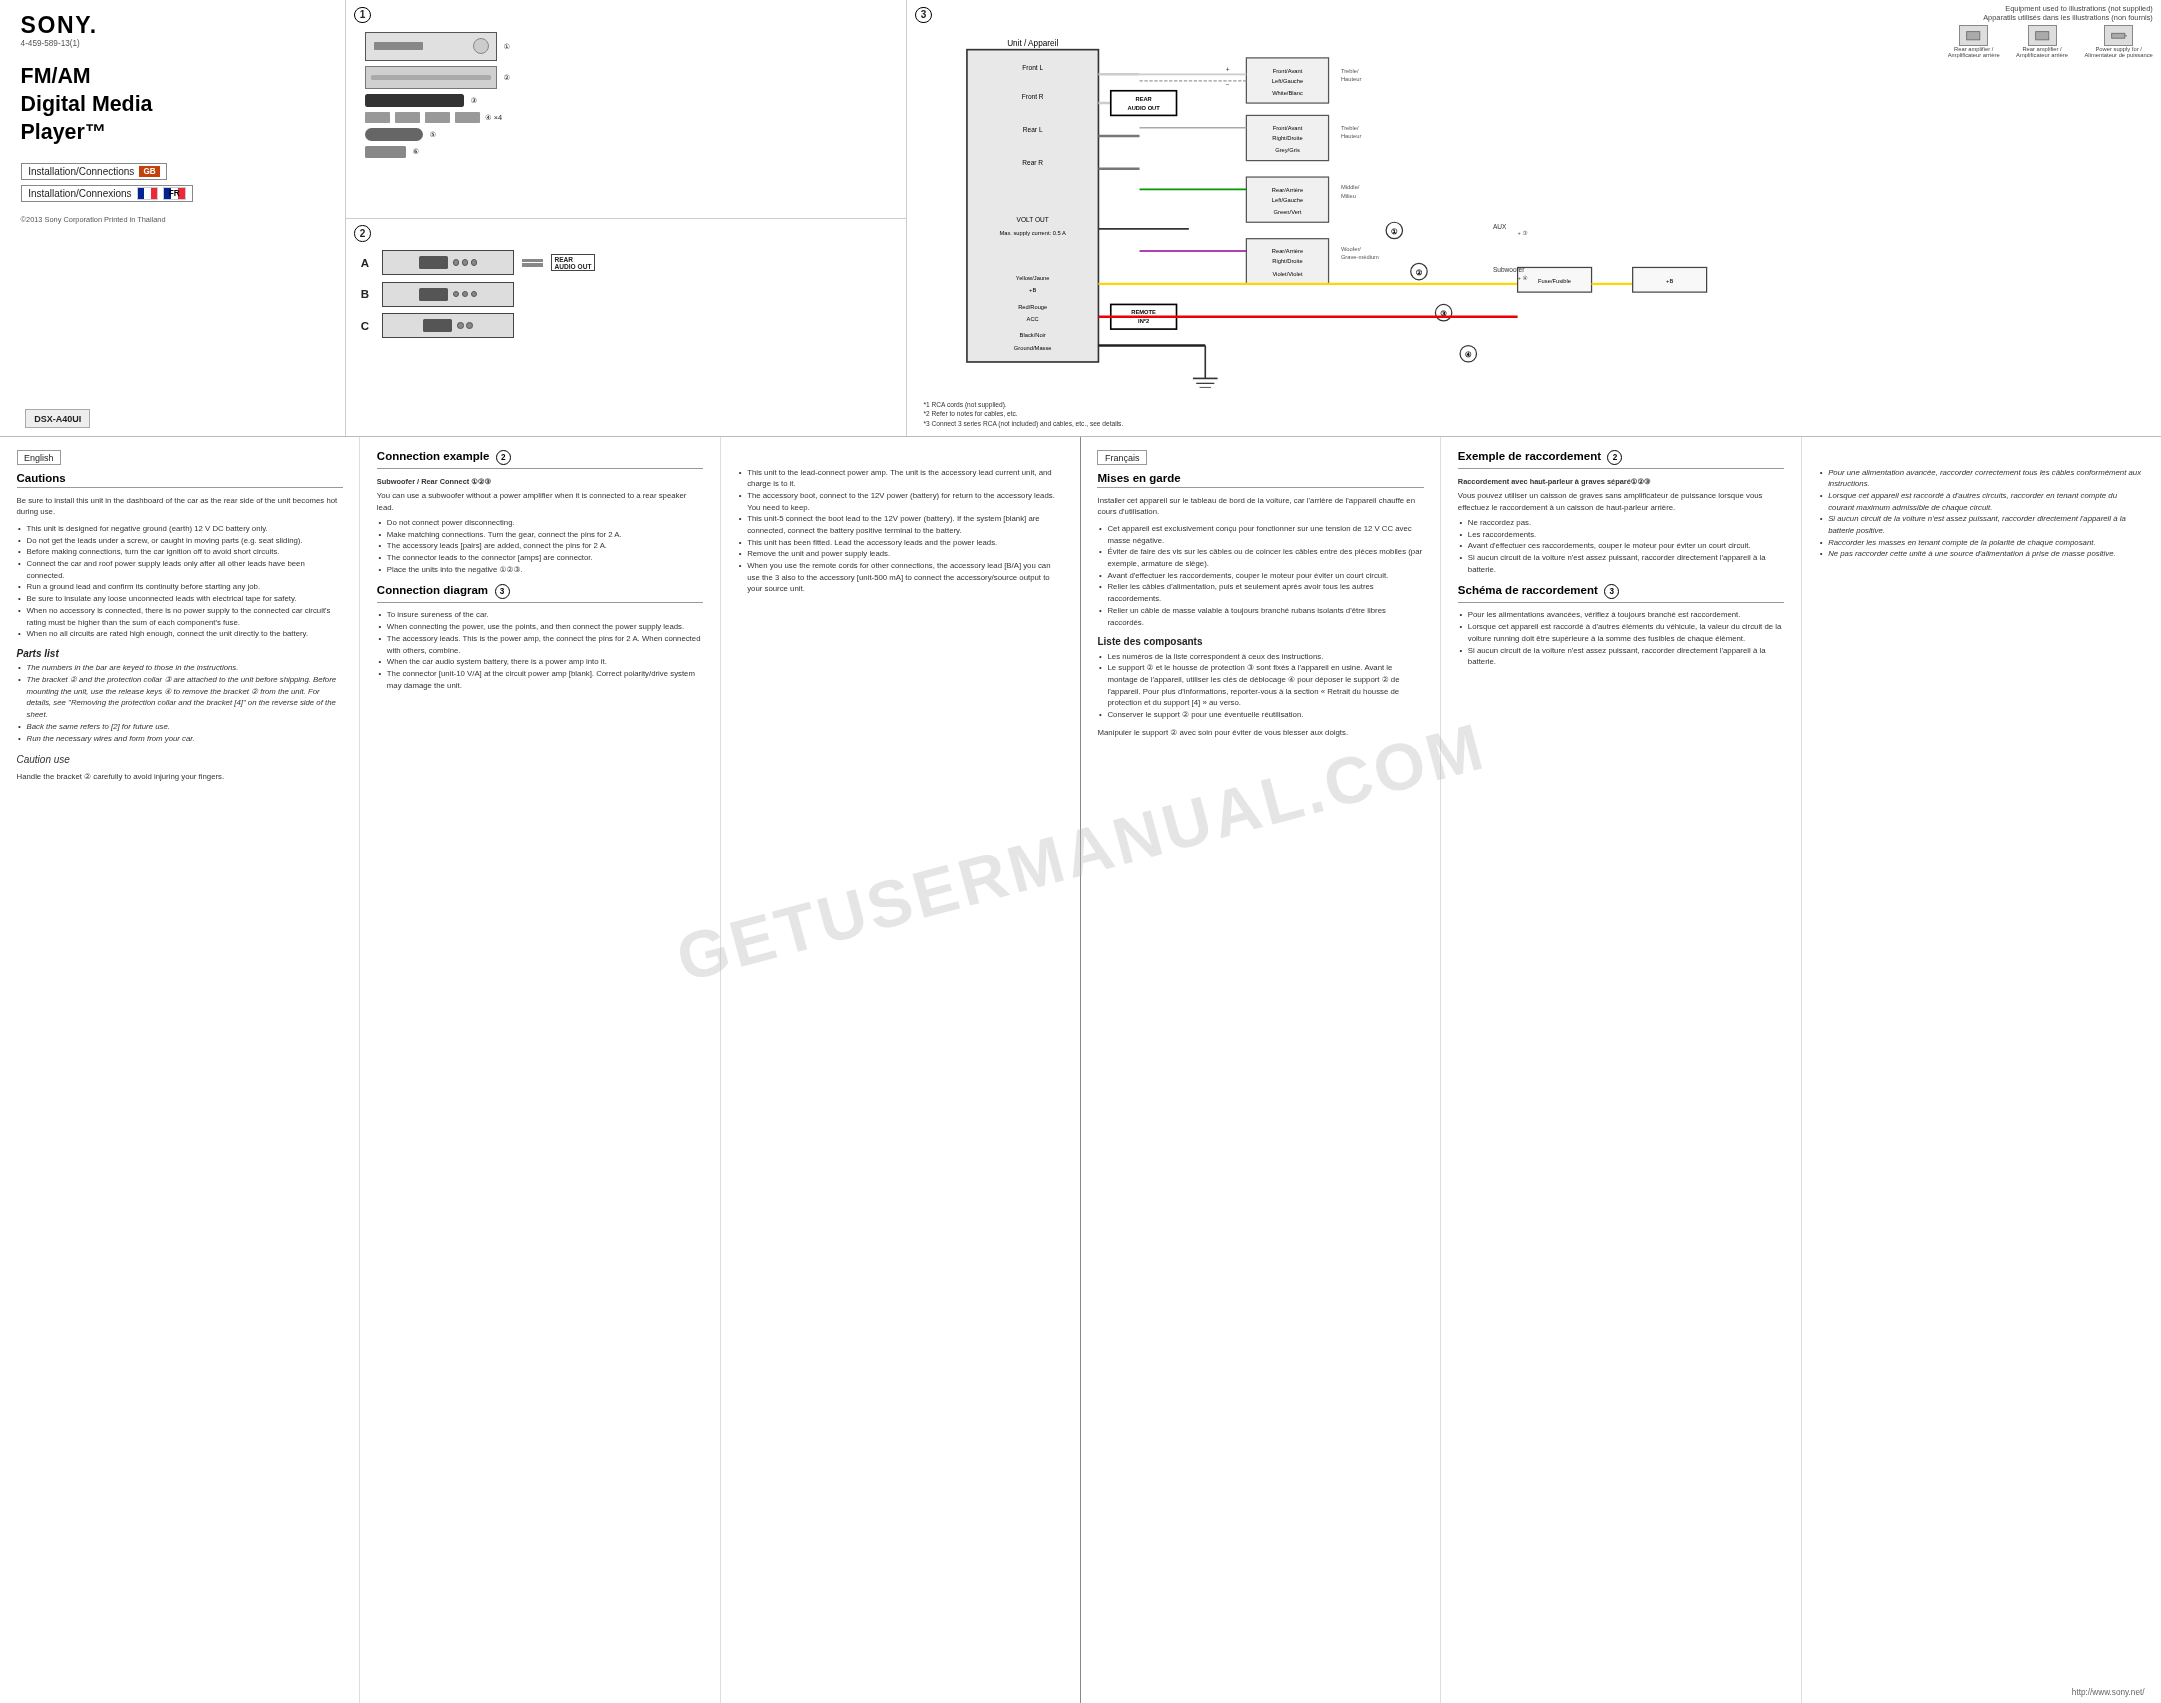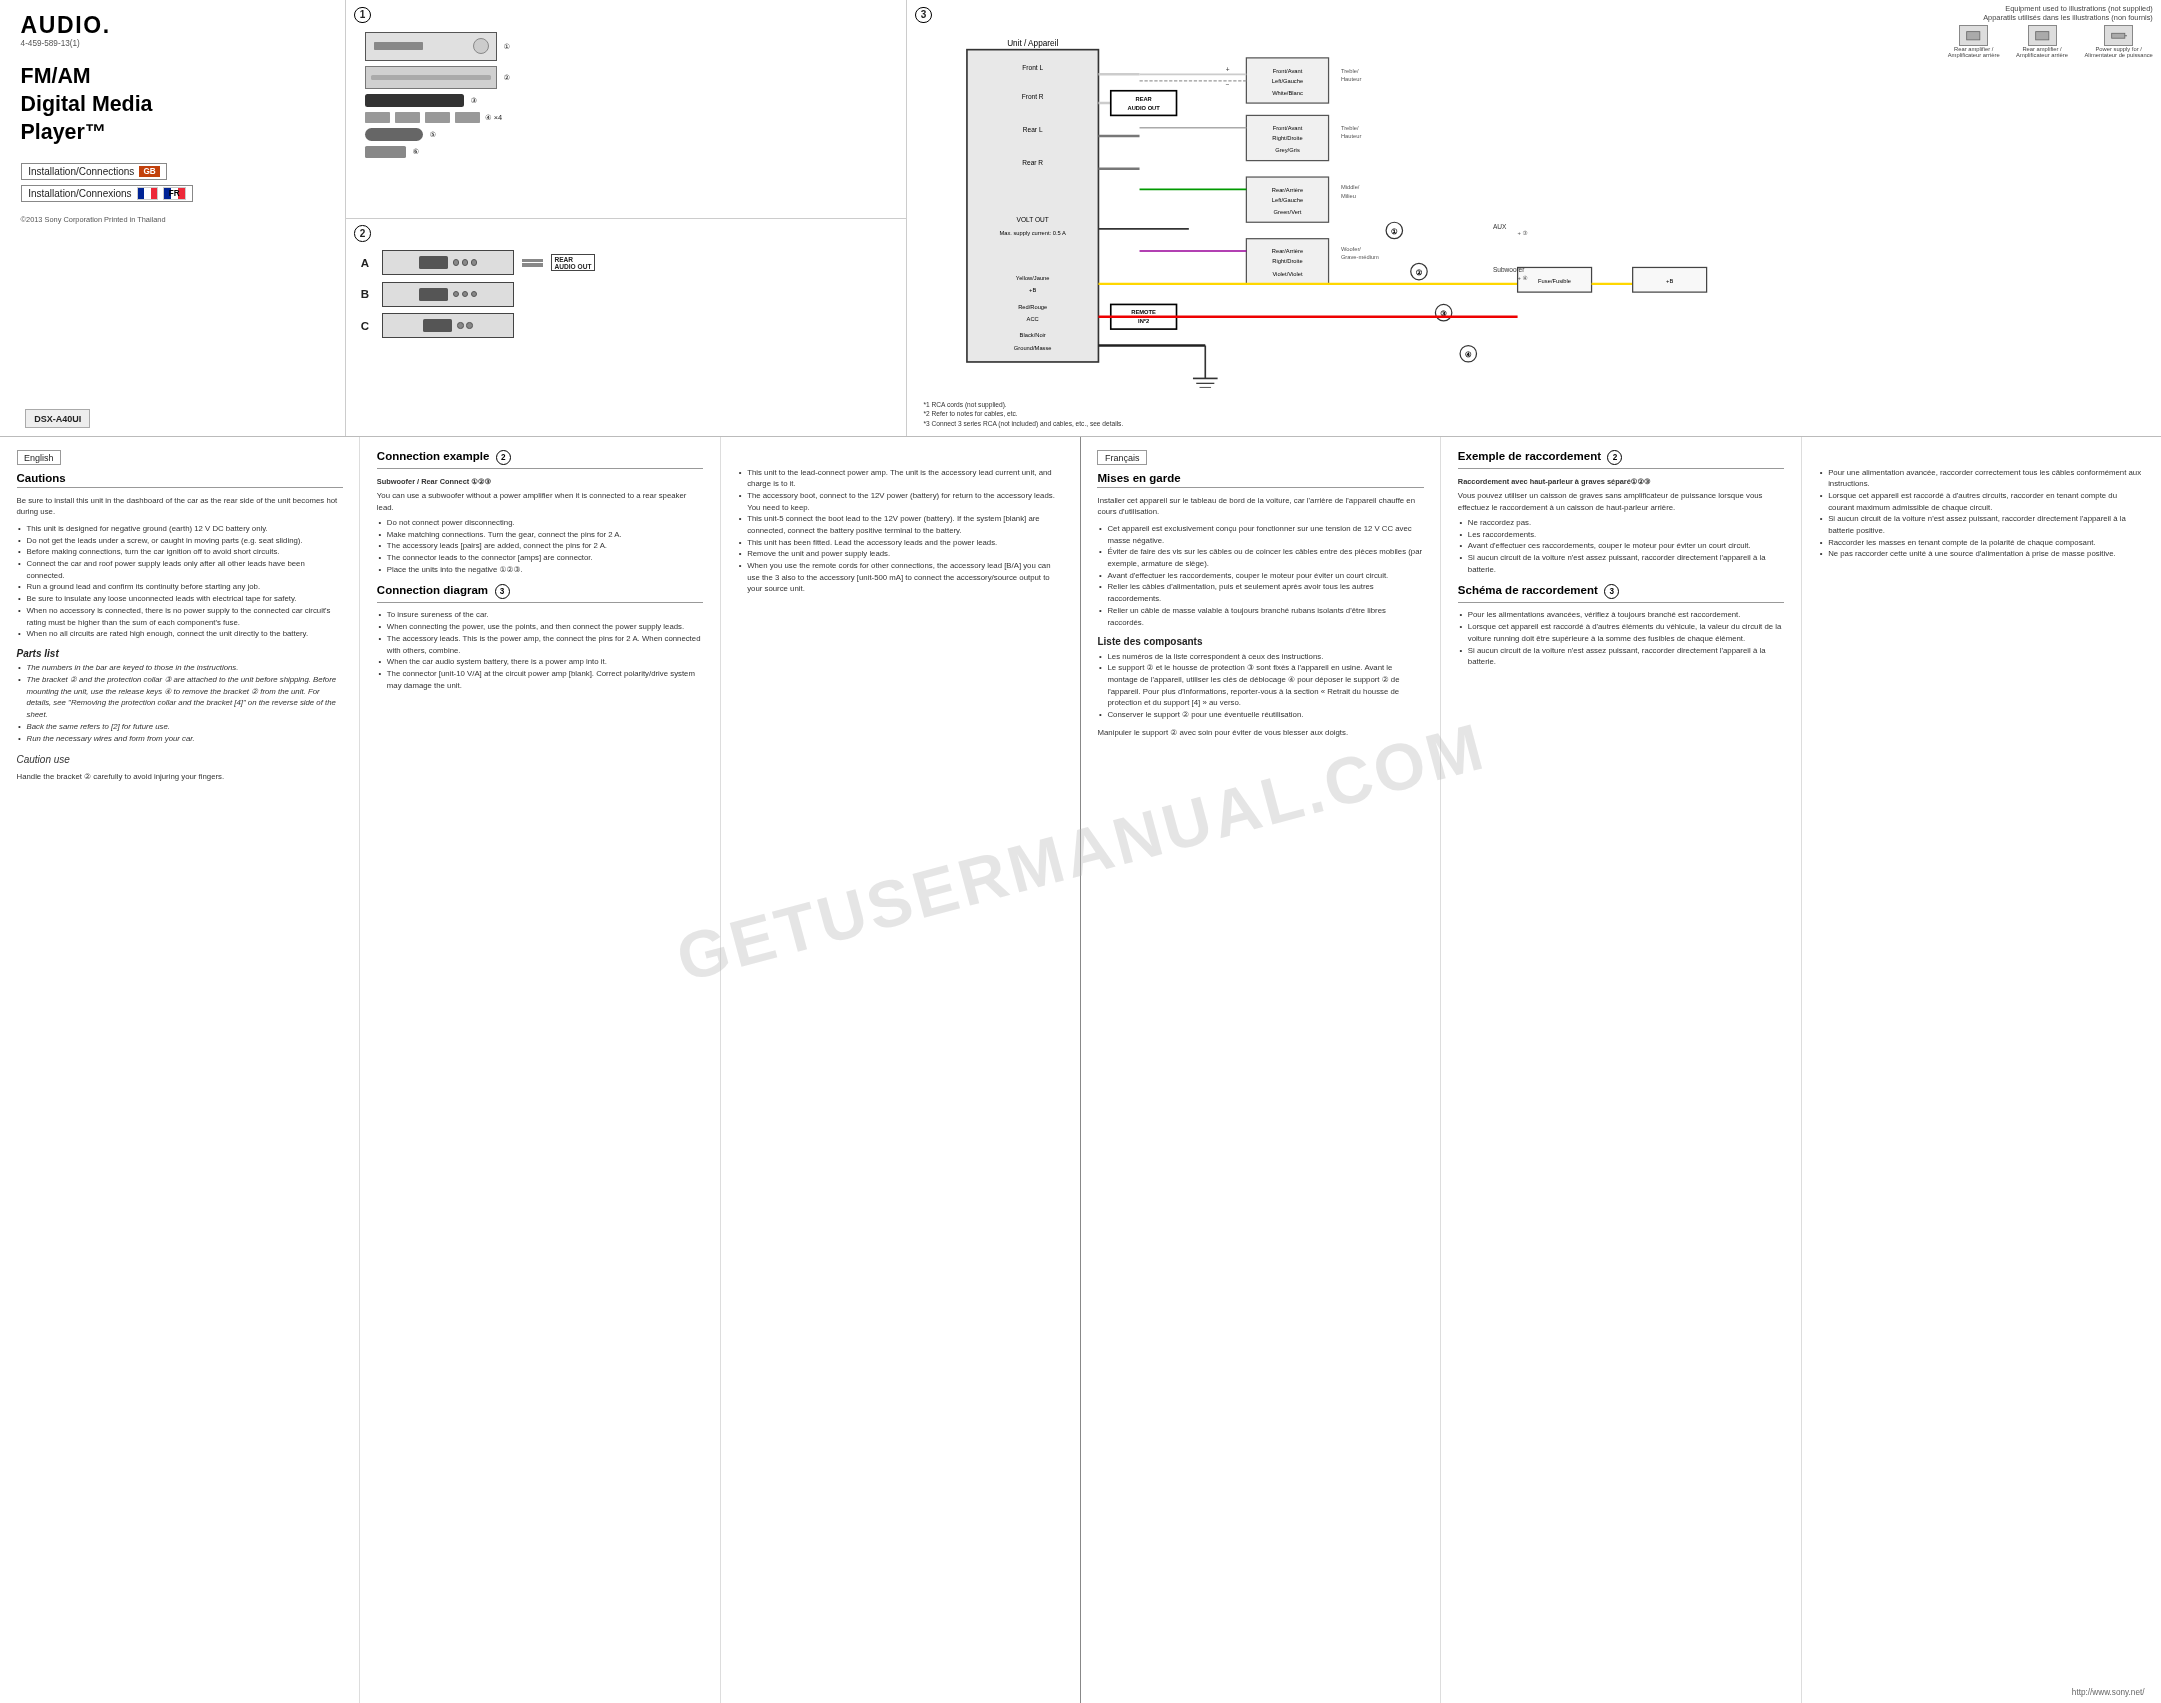--- a/index.html
+++ b/index.html
@@ -220,21 +220,21 @@
       line-height: 1.4;
     }
 
   </style>
 </head>
 <body>
 
 <div class="main-top">
 
   <div class="top-left-panel">
-    <div class="sony-logo">AUDIO.</div>
+    <div class="sony-logo">SONY.</div>
     <div style="font-size:8.2px;color:#555;margin-bottom:15px;">4-459-589-13(1)</div>
 
     <div class="product-title">
       <span>FM/AM</span><br>
       <span>Digital Media</span><br>
       <span>Player™</span>
     </div>
 
     <div style="margin-bottom:5px;">
       <span style="font-size:10px;border:0.8px solid #888;padding:1.6px 6.6px;display:inline-flex;align-items:center;gap:5px;">
@@ -631,21 +631,21 @@
         <span style="display:inline-flex;align-items:center;justify-content:center;width:15px;height:15px;border-radius:50%;border:1.2px solid #000;font-size:8.2px;font-weight:bold;margin-left:3.3px;">3</span>
       </div>
       <div class="body-text">
         <div class="bullet-item">Pour les alimentations avancées, vérifiez à toujours branché est raccordement.</div>
         <div class="bullet-item">Lorsque cet appareil est raccordé à d'autres éléments du véhicule, la valeur du circuit de la voiture running doit être supérieure à la somme des fusibles de chaque élément.</div>
         <div class="bullet-item">Si aucun circuit de la voiture n'est assez puissant, raccorder directement l'appareil à la batterie.</div>
       </div>
     </div>
   </div>
 
-  <div class="text-col" style="flex:1;">
+  <div class="text-col" style="flex:1;font-style:italic;">
     <div class="body-text" style="margin-top:16.5px;">
       <div class="bullet-item">Pour une alimentation avancée, raccorder correctement tous les câbles conformément aux instructions.</div>
       <div class="bullet-item">Lorsque cet appareil est raccordé à d'autres circuits, raccorder en tenant compte du courant maximum admissible de chaque circuit.</div>
       <div class="bullet-item">Si aucun circuit de la voiture n'est assez puissant, raccorder directement l'appareil à la batterie positive.</div>
       <div class="bullet-item">Raccorder les masses en tenant compte de la polarité de chaque composant.</div>
       <div class="bullet-item">Ne pas raccorder cette unité à une source d'alimentation à prise de masse positive.</div>
     </div>
   </div>
 </div>
 

